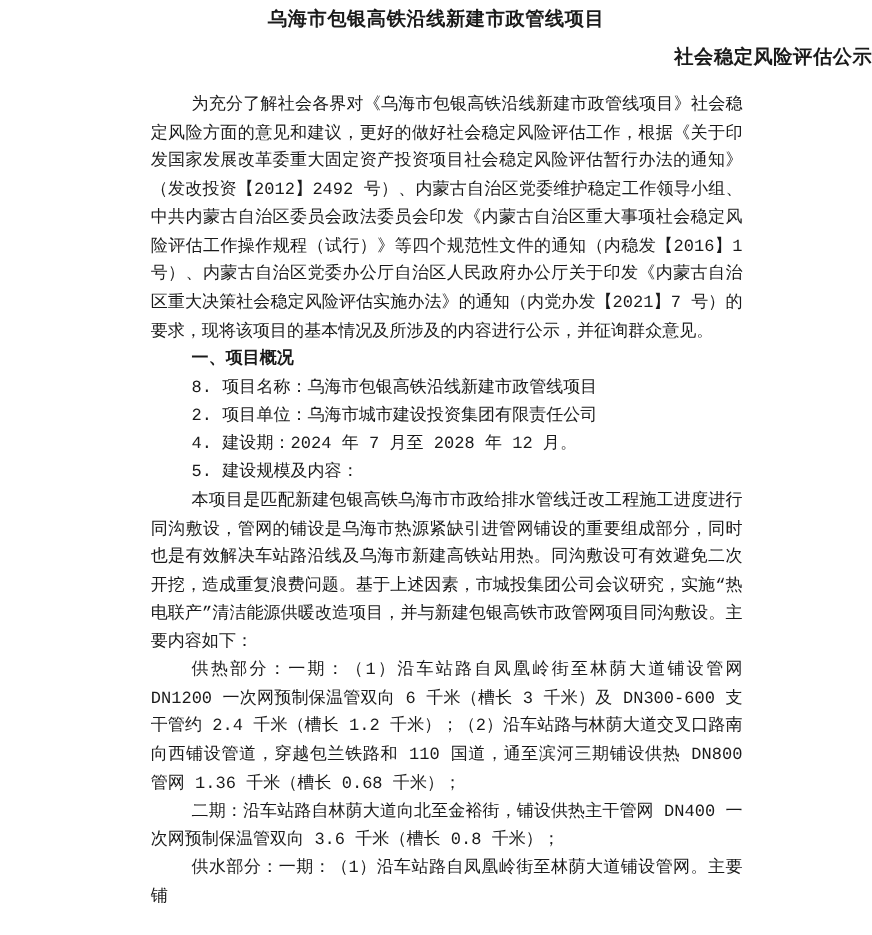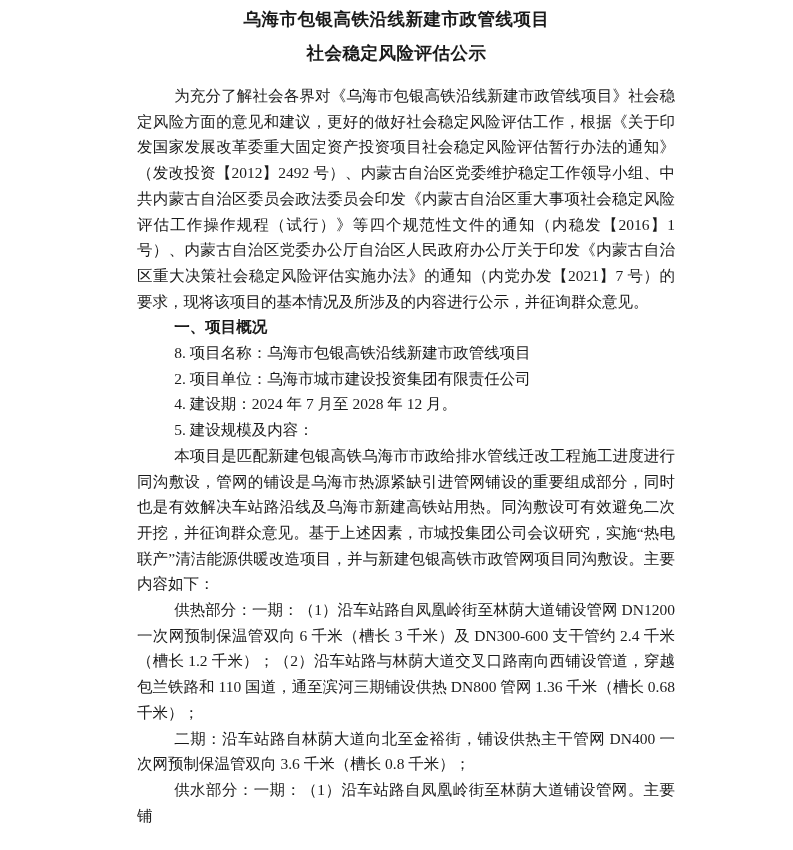--- a/index.html
+++ b/index.html
@@ -6,42 +6,42 @@
     margin: 0;
     padding: 0;
     background: #ffffff;
   }
   .page {
     position: relative;
     width: 793px;
     height: 850px;
     background: #ffffff;
     color: #1a1a1a;
-    font-family: Liberation Serif, serif;
+    font-family: Liberation Mono, monospace;
     overflow: hidden;
   }
   .doc-title {
     position: absolute;
     top: 6px;
     left: 0;
     width: 793px;
     margin: 0;
     text-align: center;
     font-size: 17.5px;
     line-height: 26px;
     font-weight: 700;
     letter-spacing: 0.5px;
   }
   .doc-subtitle {
     position: absolute;
     top: 40px;
     left: 0;
     width: 793px;
     margin: 0;
-    text-align: center;
+    text-align: right;
     font-size: 17.5px;
     line-height: 26px;
     font-weight: 700;
     letter-spacing: 0.5px;
   }
   .doc-body {
     position: absolute;
     top: 83px;
     left: 137px;
     width: 538px;
@@ -75,21 +75,21 @@
 
     <p>8. 项目名称：乌海市包银高铁沿线新建市政管线项目</p>
 
     <p>2. 项目单位：乌海市城市建设投资集团有限责任公司</p>
 
 
     <p>4. 建设期：2024 年 7 月至 2028 年 12 月。</p>
 
     <p>5. 建设规模及内容：</p>
 
-    <p>本项目是匹配新建包银高铁乌海市市政给排水管线迁改工程施工进度进行同沟敷设，管网的铺设是乌海市热源紧缺引进管网铺设的重要组成部分，同时也是有效解决车站路沿线及乌海市新建高铁站用热。同沟敷设可有效避免二次开挖，并征询群众意见。基于上述因素，市城投集团公司会议研究，实施“热电联产”清洁能源供暖改造项目，并与新建包银高铁市政管网项目同沟敷设。主要内容如下：</p>
+    <p>本项目是匹配新建包银高铁乌海市市政给排水管线迁改工程施工进度进行同沟敷设，管网的铺设是乌海市热源紧缺引进管网铺设的重要组成部分，同时也是有效解决车站路沿线及乌海市新建高铁站用热。同沟敷设可有效避免二次开挖，造成重复浪费问题。基于上述因素，市城投集团公司会议研究，实施“热电联产”清洁能源供暖改造项目，并与新建包银高铁市政管网项目同沟敷设。主要内容如下：</p>
 
     <p>供热部分：一期：（1）沿车站路自凤凰岭街至林荫大道铺设管网 DN1200 一次网预制保温管双向 6 千米（槽长 3 千米）及 DN300-600 支干管约 2.4 千米（槽长 1.2 千米）；（2）沿车站路与林荫大道交叉口路南向西铺设管道，穿越包兰铁路和 110 国道，通至滨河三期铺设供热 DN800 管网 1.36 千米（槽长 0.68 千米）；</p>
 
     <p>二期：沿车站路自林荫大道向北至金裕街，铺设供热主干管网 DN400 一次网预制保温管双向 3.6 千米（槽长 0.8 千米）；</p>
 
     <p>供水部分：一期：（1）沿车站路自凤凰岭街至林荫大道铺设管网。主要铺</p>
 
   </div>
 </div>
 

